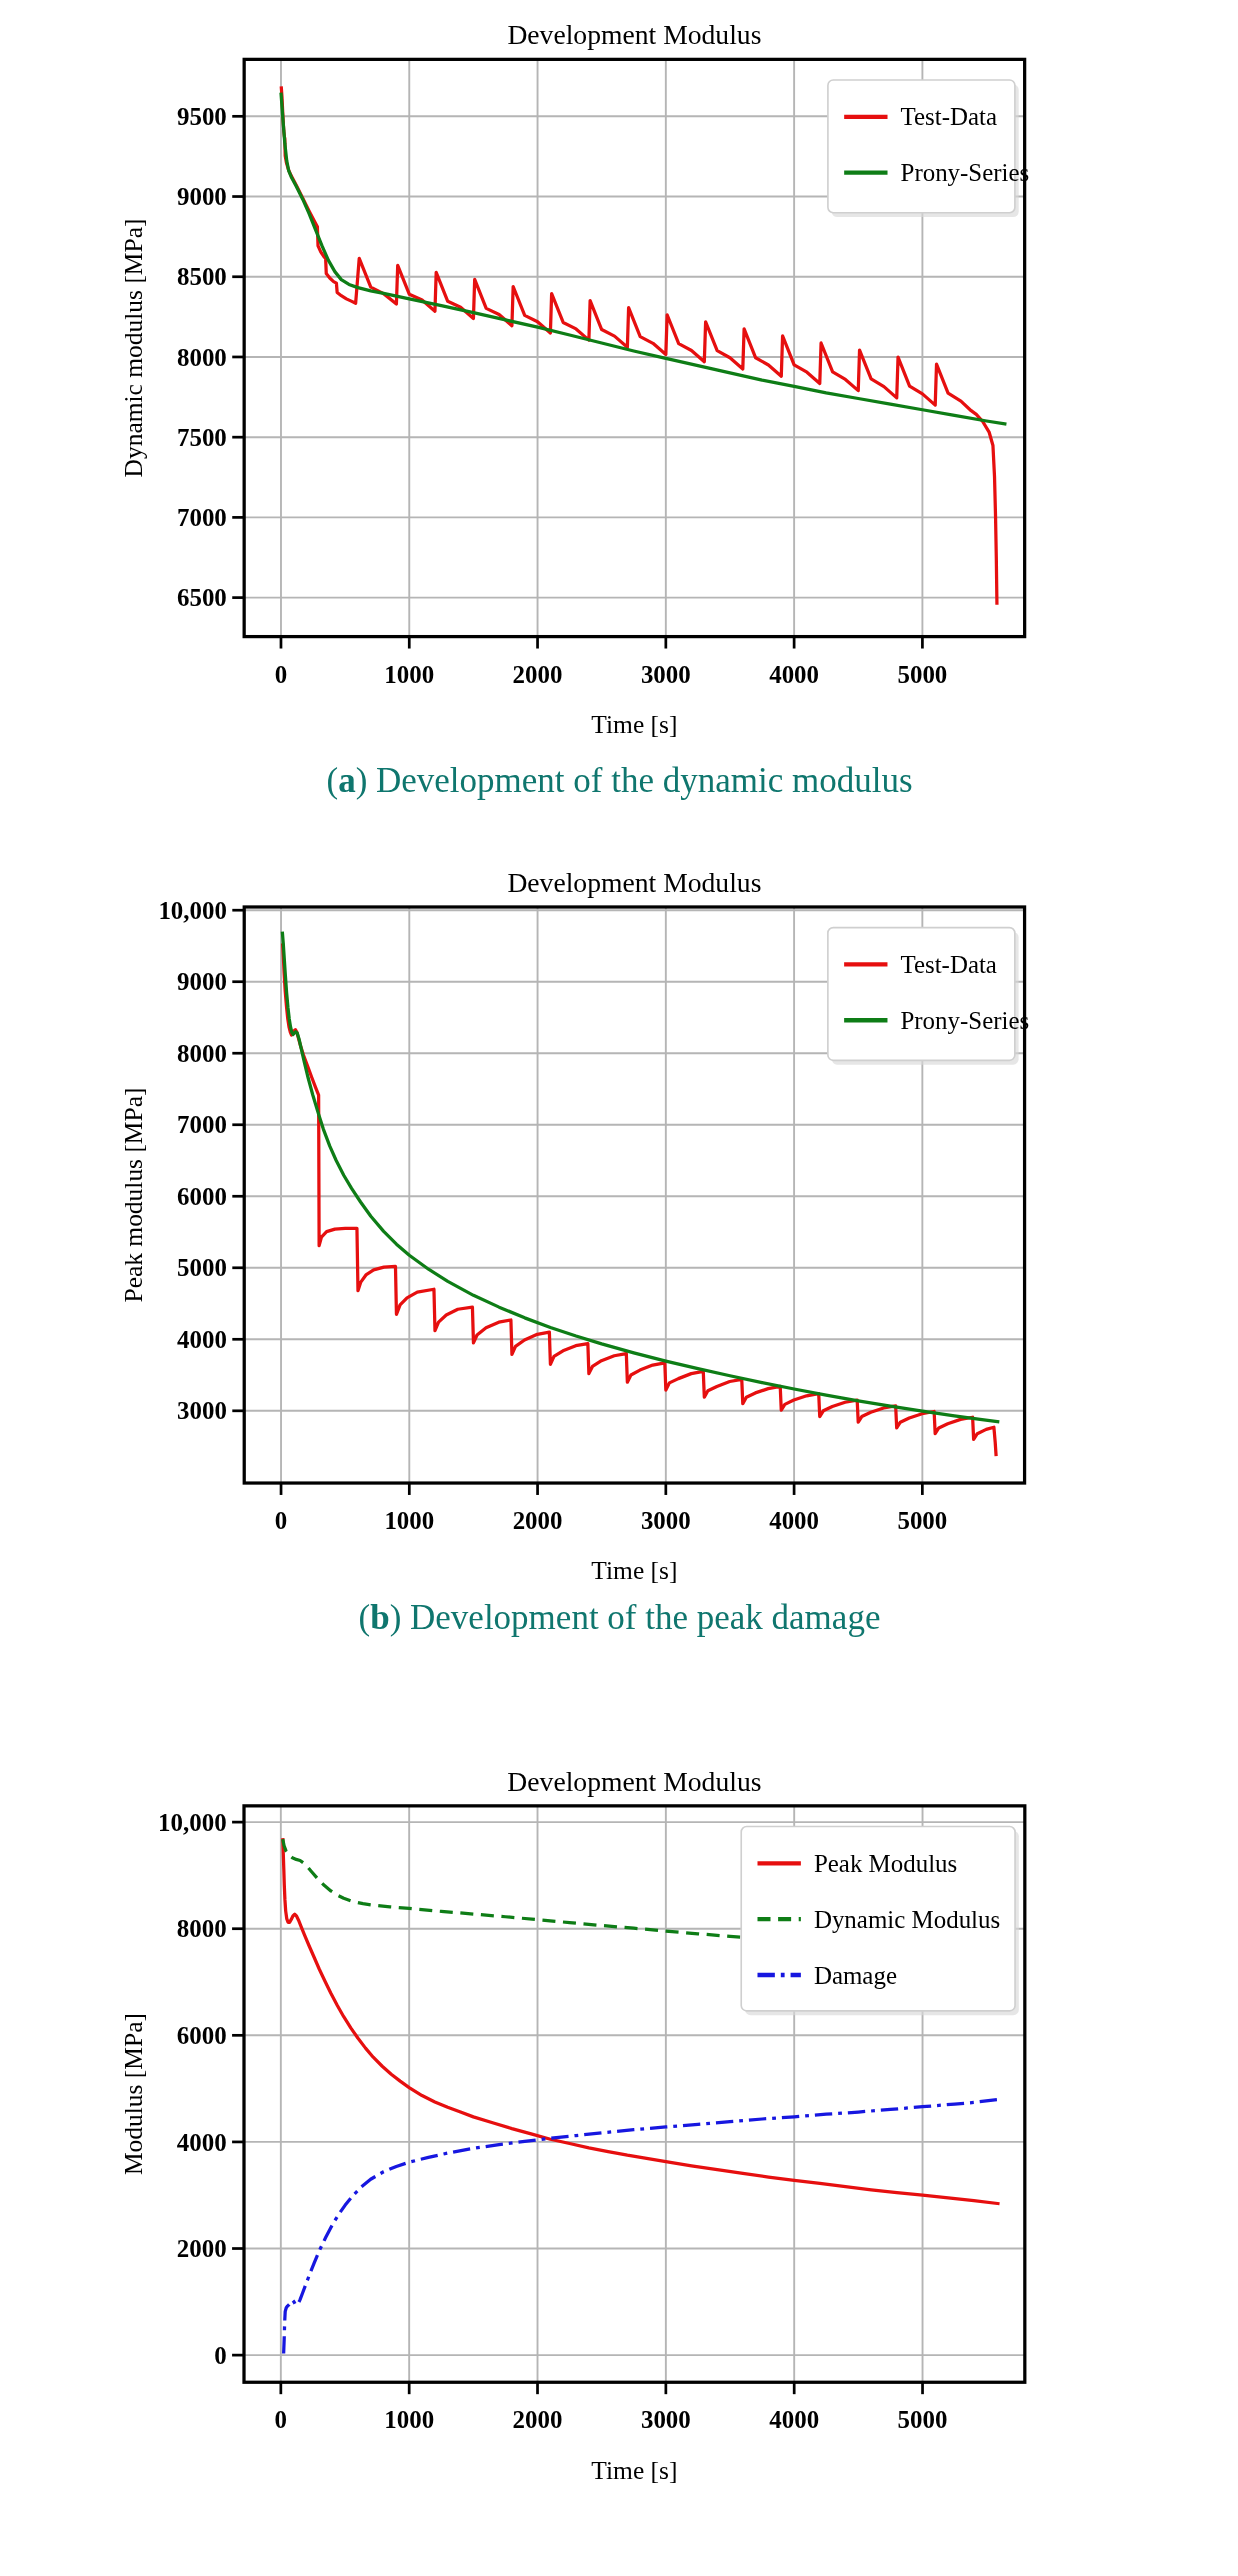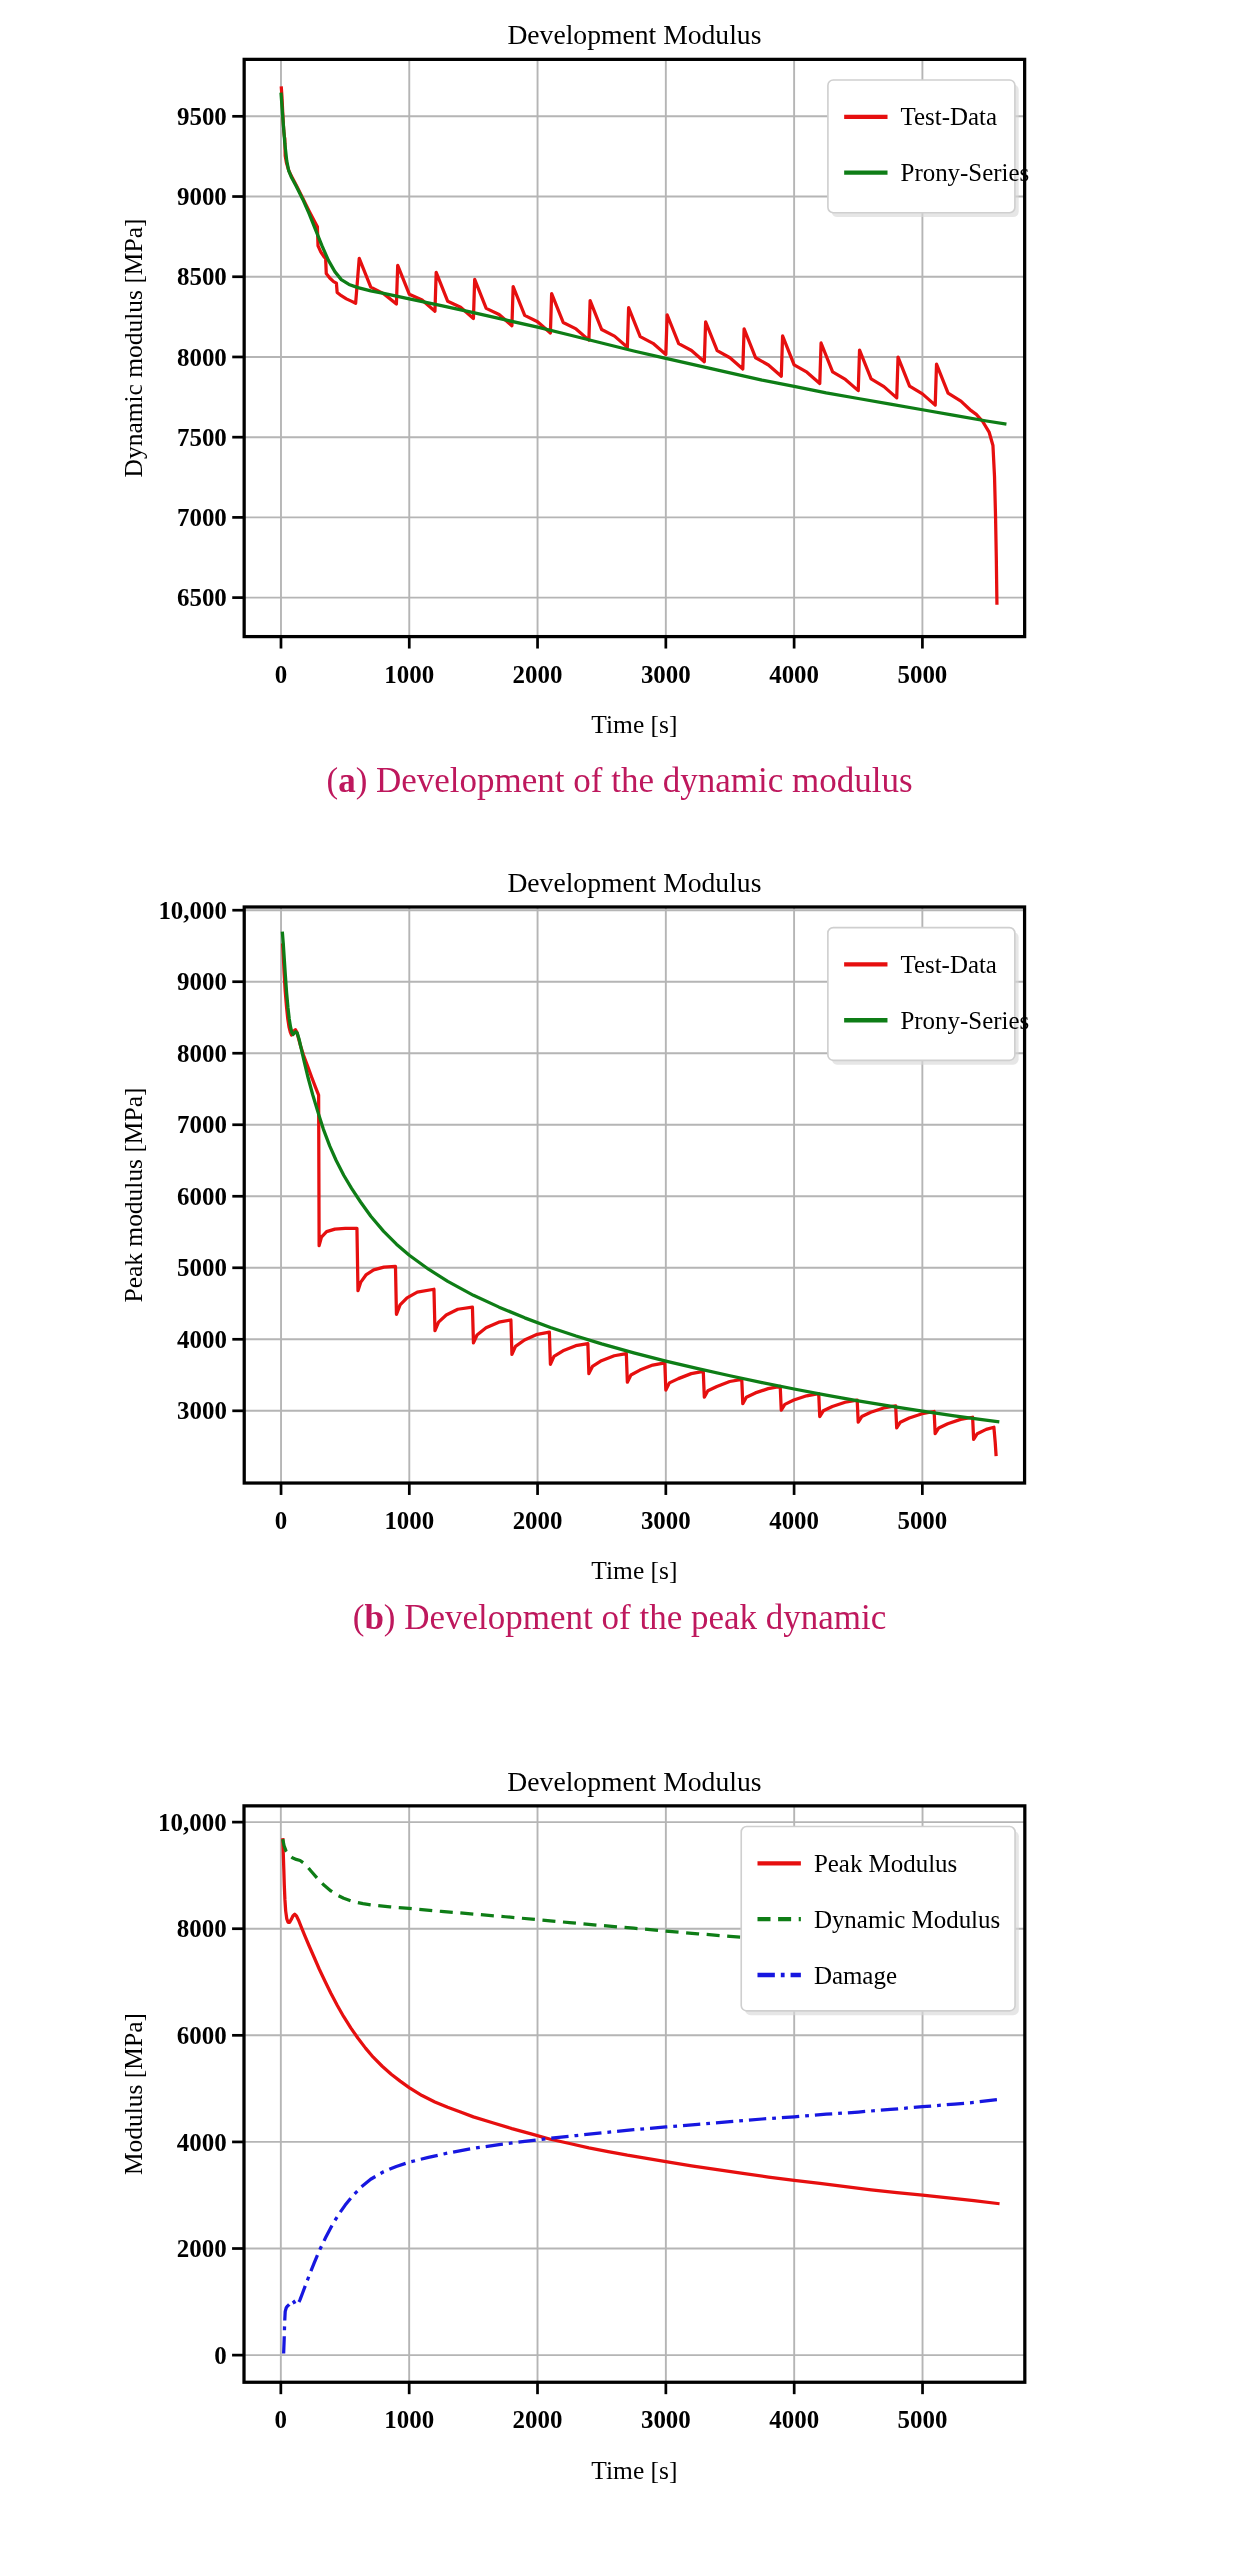--- a/index.html
+++ b/index.html
@@ -17,21 +17,21 @@
   svg.chart text.tick-label { font-size: 46px; font-weight: bold; }
   svg.chart text.chart-title { font-size: 51px; font-weight: normal; }
   svg.chart text.axis-label { font-size: 47px; font-weight: normal; }
   svg.chart text.legend-label { font-size: 46px; font-weight: normal; }
   .caption {
     position: absolute;
     left: 0;
     width: 1239px;
     text-align: center;
     font-size: 35px;
-    color: #be185d;
+    color: #0f766e;
     white-space: nowrap;
   }
   .caption b { font-weight: bold; }
   .caption .cap-text { margin-left: 8.7px; }
 </style>
 </head>
 <body>
 
 <div class="figure-root">
   <svg id="chart-a-svg" class="chart" width="1239" height="729" style="top:16.3px" viewBox="0 0 2285 1345">
@@ -151,21 +151,21 @@
       <text x="1170" y="1348" text-anchor="middle" class="axis-label">Time [s]</text>
       <text x="262" y="638.5" text-anchor="middle" transform="rotate(-90 262 638.5)" class="axis-label">Peak modulus [MPa]</text>
       <rect x="1534" y="153" width="345" height="245" rx="10" fill="#d9d9d9" opacity="0.65"></rect>
       <rect x="1527" y="145" width="345" height="245" rx="10" fill="#ffffff" stroke="#cfcfcf" stroke-width="3"></rect>
       <line x1="1557" y1="213" x2="1637" y2="213" stroke="#e60f0f" stroke-width="8"></line>
       <text x="1661" y="229" class="legend-label">Test-Data</text>
       <line x1="1557" y1="316" x2="1637" y2="316" stroke="#0e7d16" stroke-width="8"></line>
       <text x="1661" y="332" class="legend-label">Prony-Series</text>
     </svg>
   <div class="caption" style="top:1598px">
-    <span><span>(</span><b>b</b><span>)</span></span><span class="cap-text">Development of the peak dynamic</span>
+    <span><span>(</span><b>b</b><span>)</span></span><span class="cap-text">Development of the peak damage</span>
   </div>
 
   <svg id="chart-c-svg" class="chart" width="1239" height="724" style="top:1757px" viewBox="0 0 2285 1335">
       <line x1="517.9289940828403" y1="90" x2="517.9289940828403" y2="1153" stroke="#b5b5b5" stroke-width="3.5"></line>
       <line x1="754.6153846153845" y1="90" x2="754.6153846153845" y2="1153" stroke="#b5b5b5" stroke-width="3.5"></line>
       <line x1="991.301775147929" y1="90" x2="991.301775147929" y2="1153" stroke="#b5b5b5" stroke-width="3.5"></line>
       <line x1="1227.9881656804732" y1="90" x2="1227.9881656804732" y2="1153" stroke="#b5b5b5" stroke-width="3.5"></line>
       <line x1="1464.6745562130177" y1="90" x2="1464.6745562130177" y2="1153" stroke="#b5b5b5" stroke-width="3.5"></line>
       <line x1="1701.3609467455622" y1="90" x2="1701.3609467455622" y2="1153" stroke="#b5b5b5" stroke-width="3.5"></line>
       <line x1="450" y1="119.98104309228779" x2="1890" y2="119.98104309228779" stroke="#b5b5b5" stroke-width="3.5"></line>

